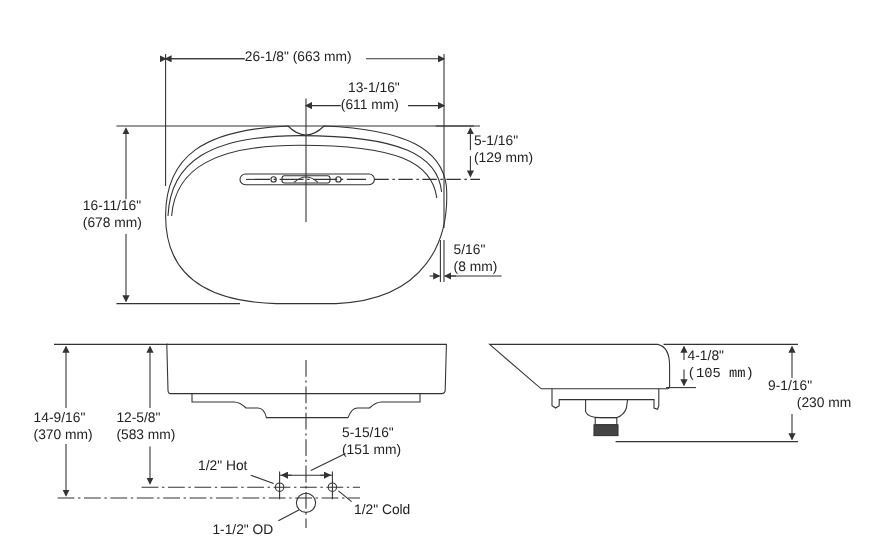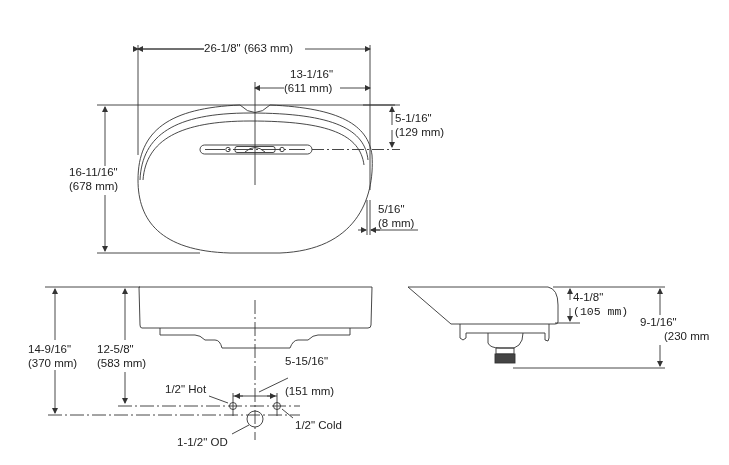--- a/index.html
+++ b/index.html
@@ -119,21 +119,21 @@
 <div class="lbl" style="left:69px;top:166px;">16-11/16"</div>
 <div class="lbl" style="left:69px;top:180px;">(678 mm)</div>
 <div class="lbl nobg" style="left:378px;top:203px;">5/16"</div>
 <div class="lbl nobg" style="left:378px;top:217px;">(8 mm)</div>
 
 <div class="lbl" style="left:28px;top:343px;">14-9/16"</div>
 <div class="lbl" style="left:28px;top:357px;">(370 mm)</div>
 <div class="lbl" style="left:97px;top:343px;">12-5/8"</div>
 <div class="lbl" style="left:97px;top:357px;">(583 mm)</div>
 <div class="lbl nobg" style="left:285px;top:355px;">5-15/16"</div>
-<div class="lbl nobg" style="left:285px;top:369px;margin-top:16px;">(151 mm)</div>
+<div class="lbl nobg" style="left:285px;top:369px;">(151 mm)</div>
 <div class="lbl nobg" style="left:165px;top:383px;">1/2" Hot</div>
 <div class="lbl nobg" style="left:295px;top:419px;">1/2" Cold</div>
 <div class="lbl nobg" style="left:177px;top:436px;">1-1/2" OD</div>
 
 <div class="lbl nobg" style="left:573px;top:291px;">4-1/8"</div>
 <div class="lbl nobg" style="left:573px;top:305px;font-family:Liberation Mono, monospace;">(105 mm)</div>
 <div class="lbl nobg" style="left:640px;top:316px;">9-1/16"</div>
 <div class="lbl nobg" style="left:640px;top:330px;margin-left:24px;">(230 mm</div>
 
 </body></html>

